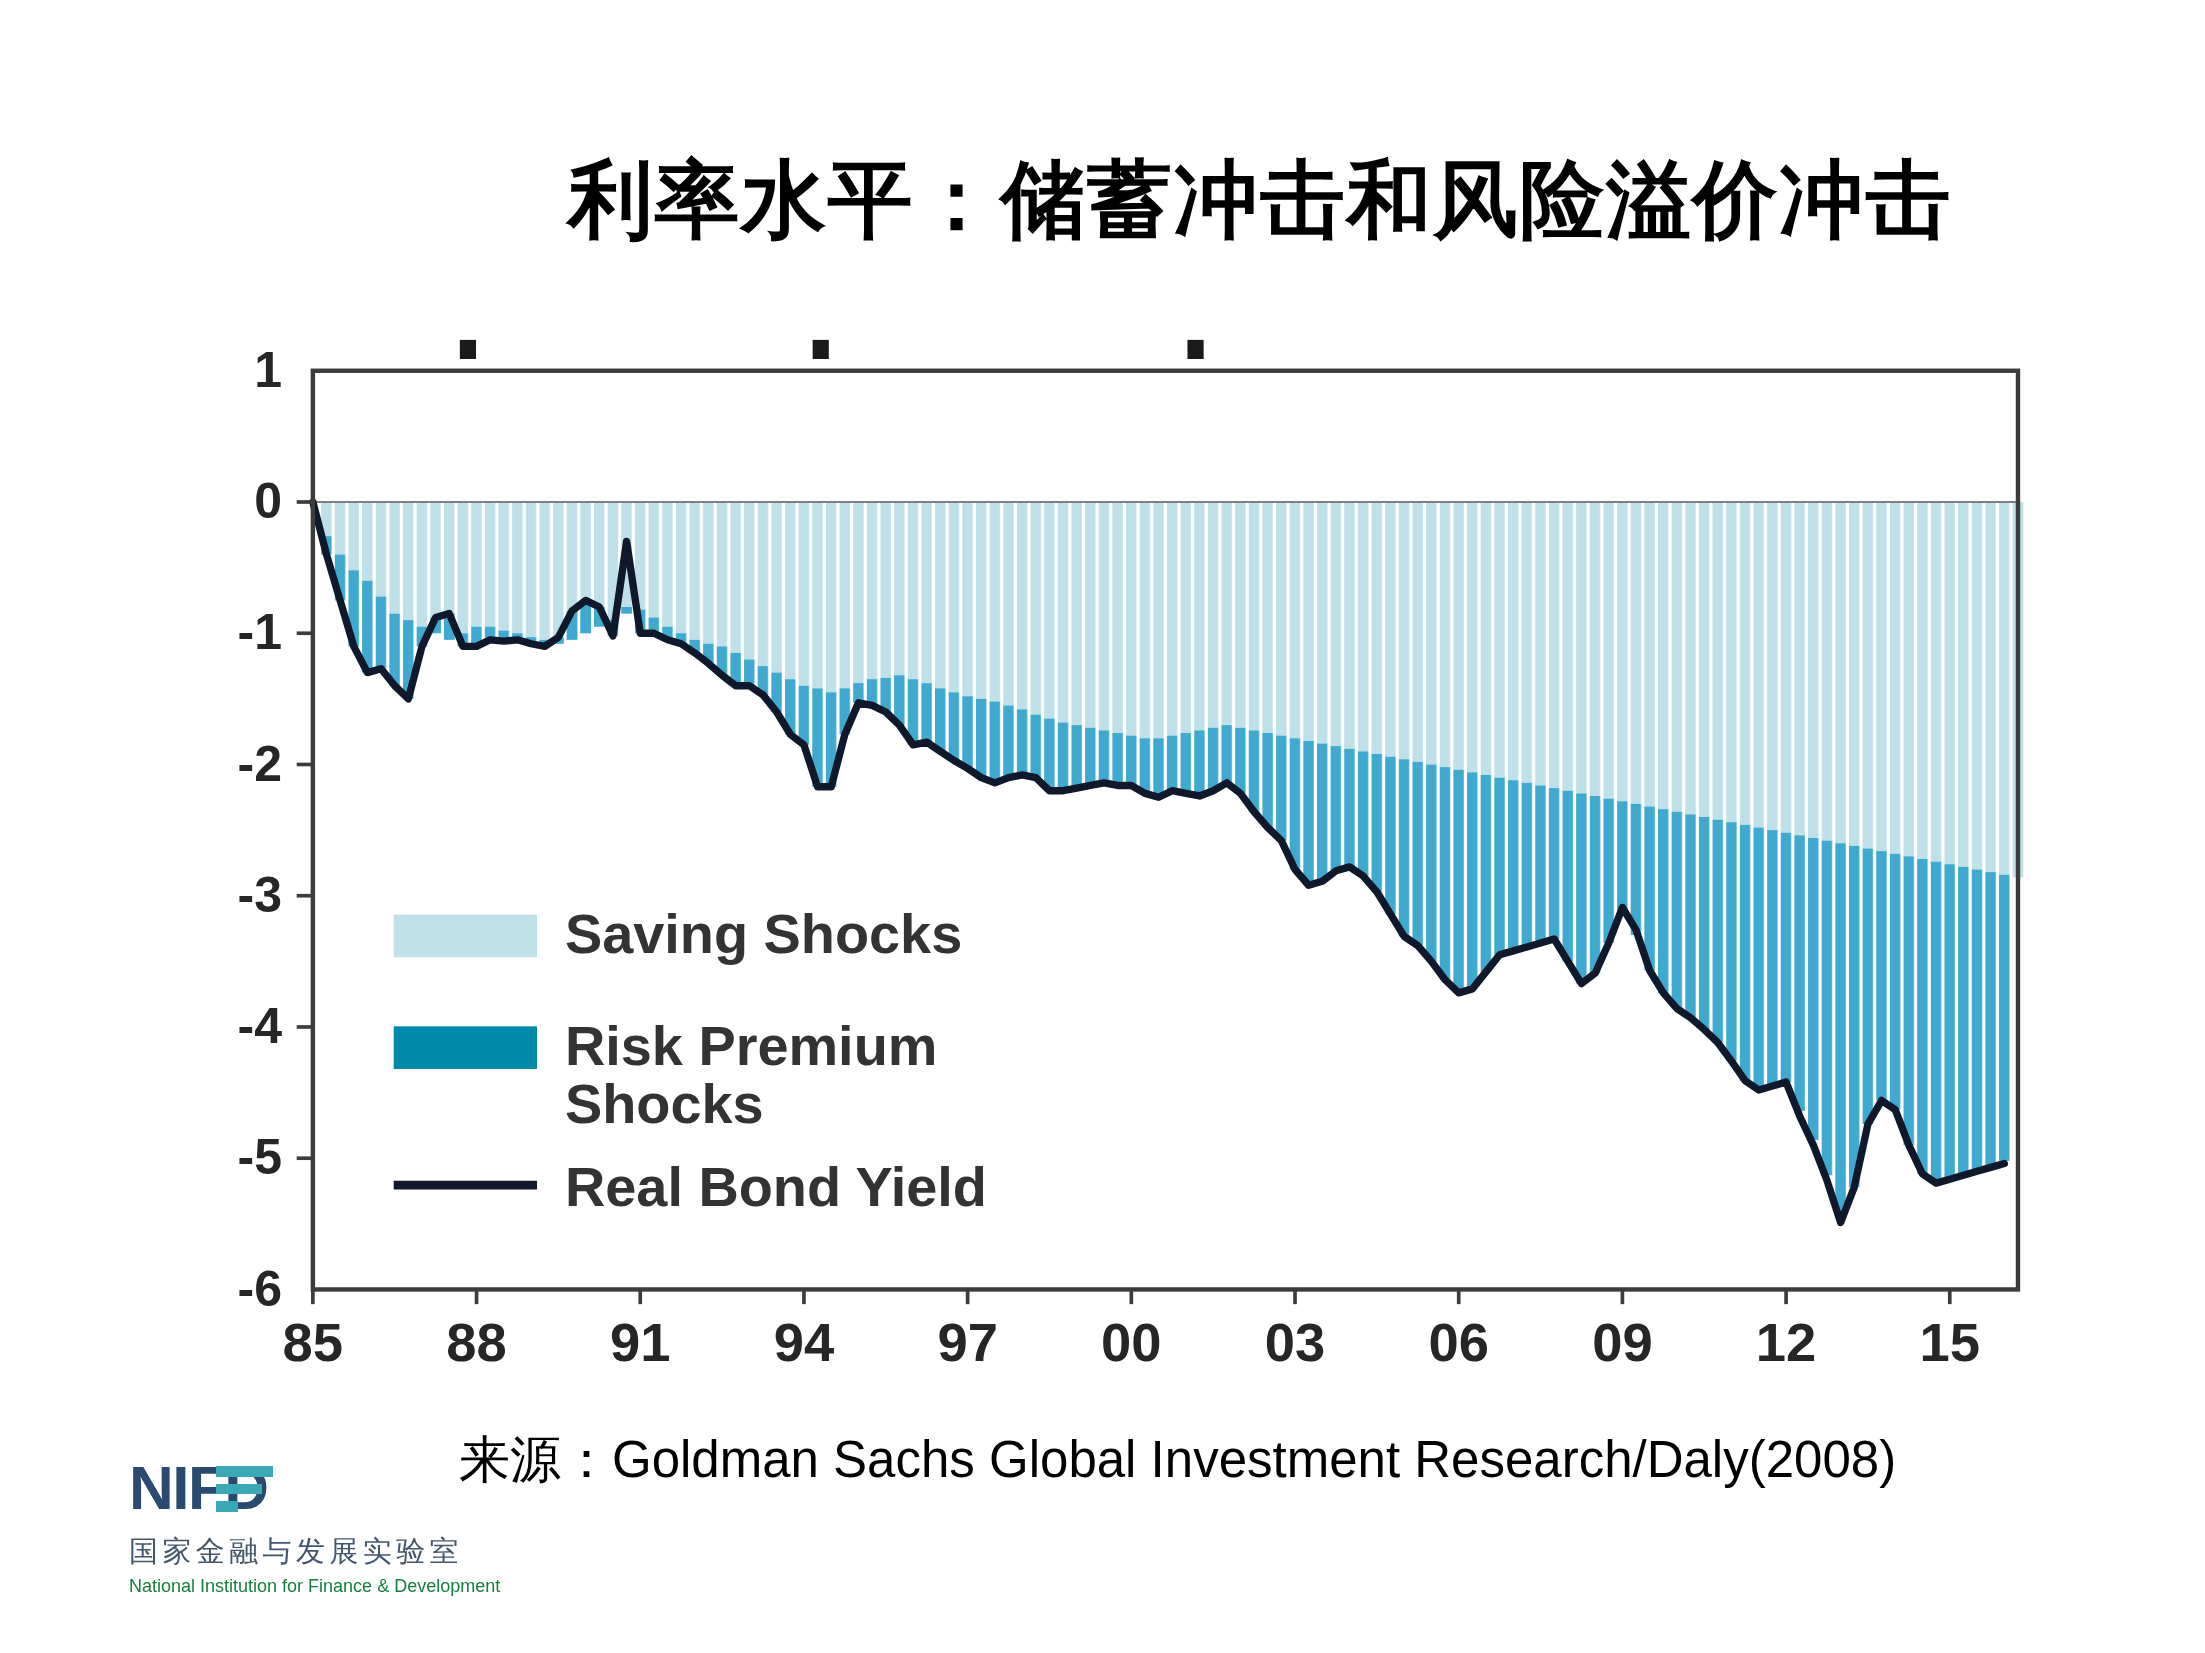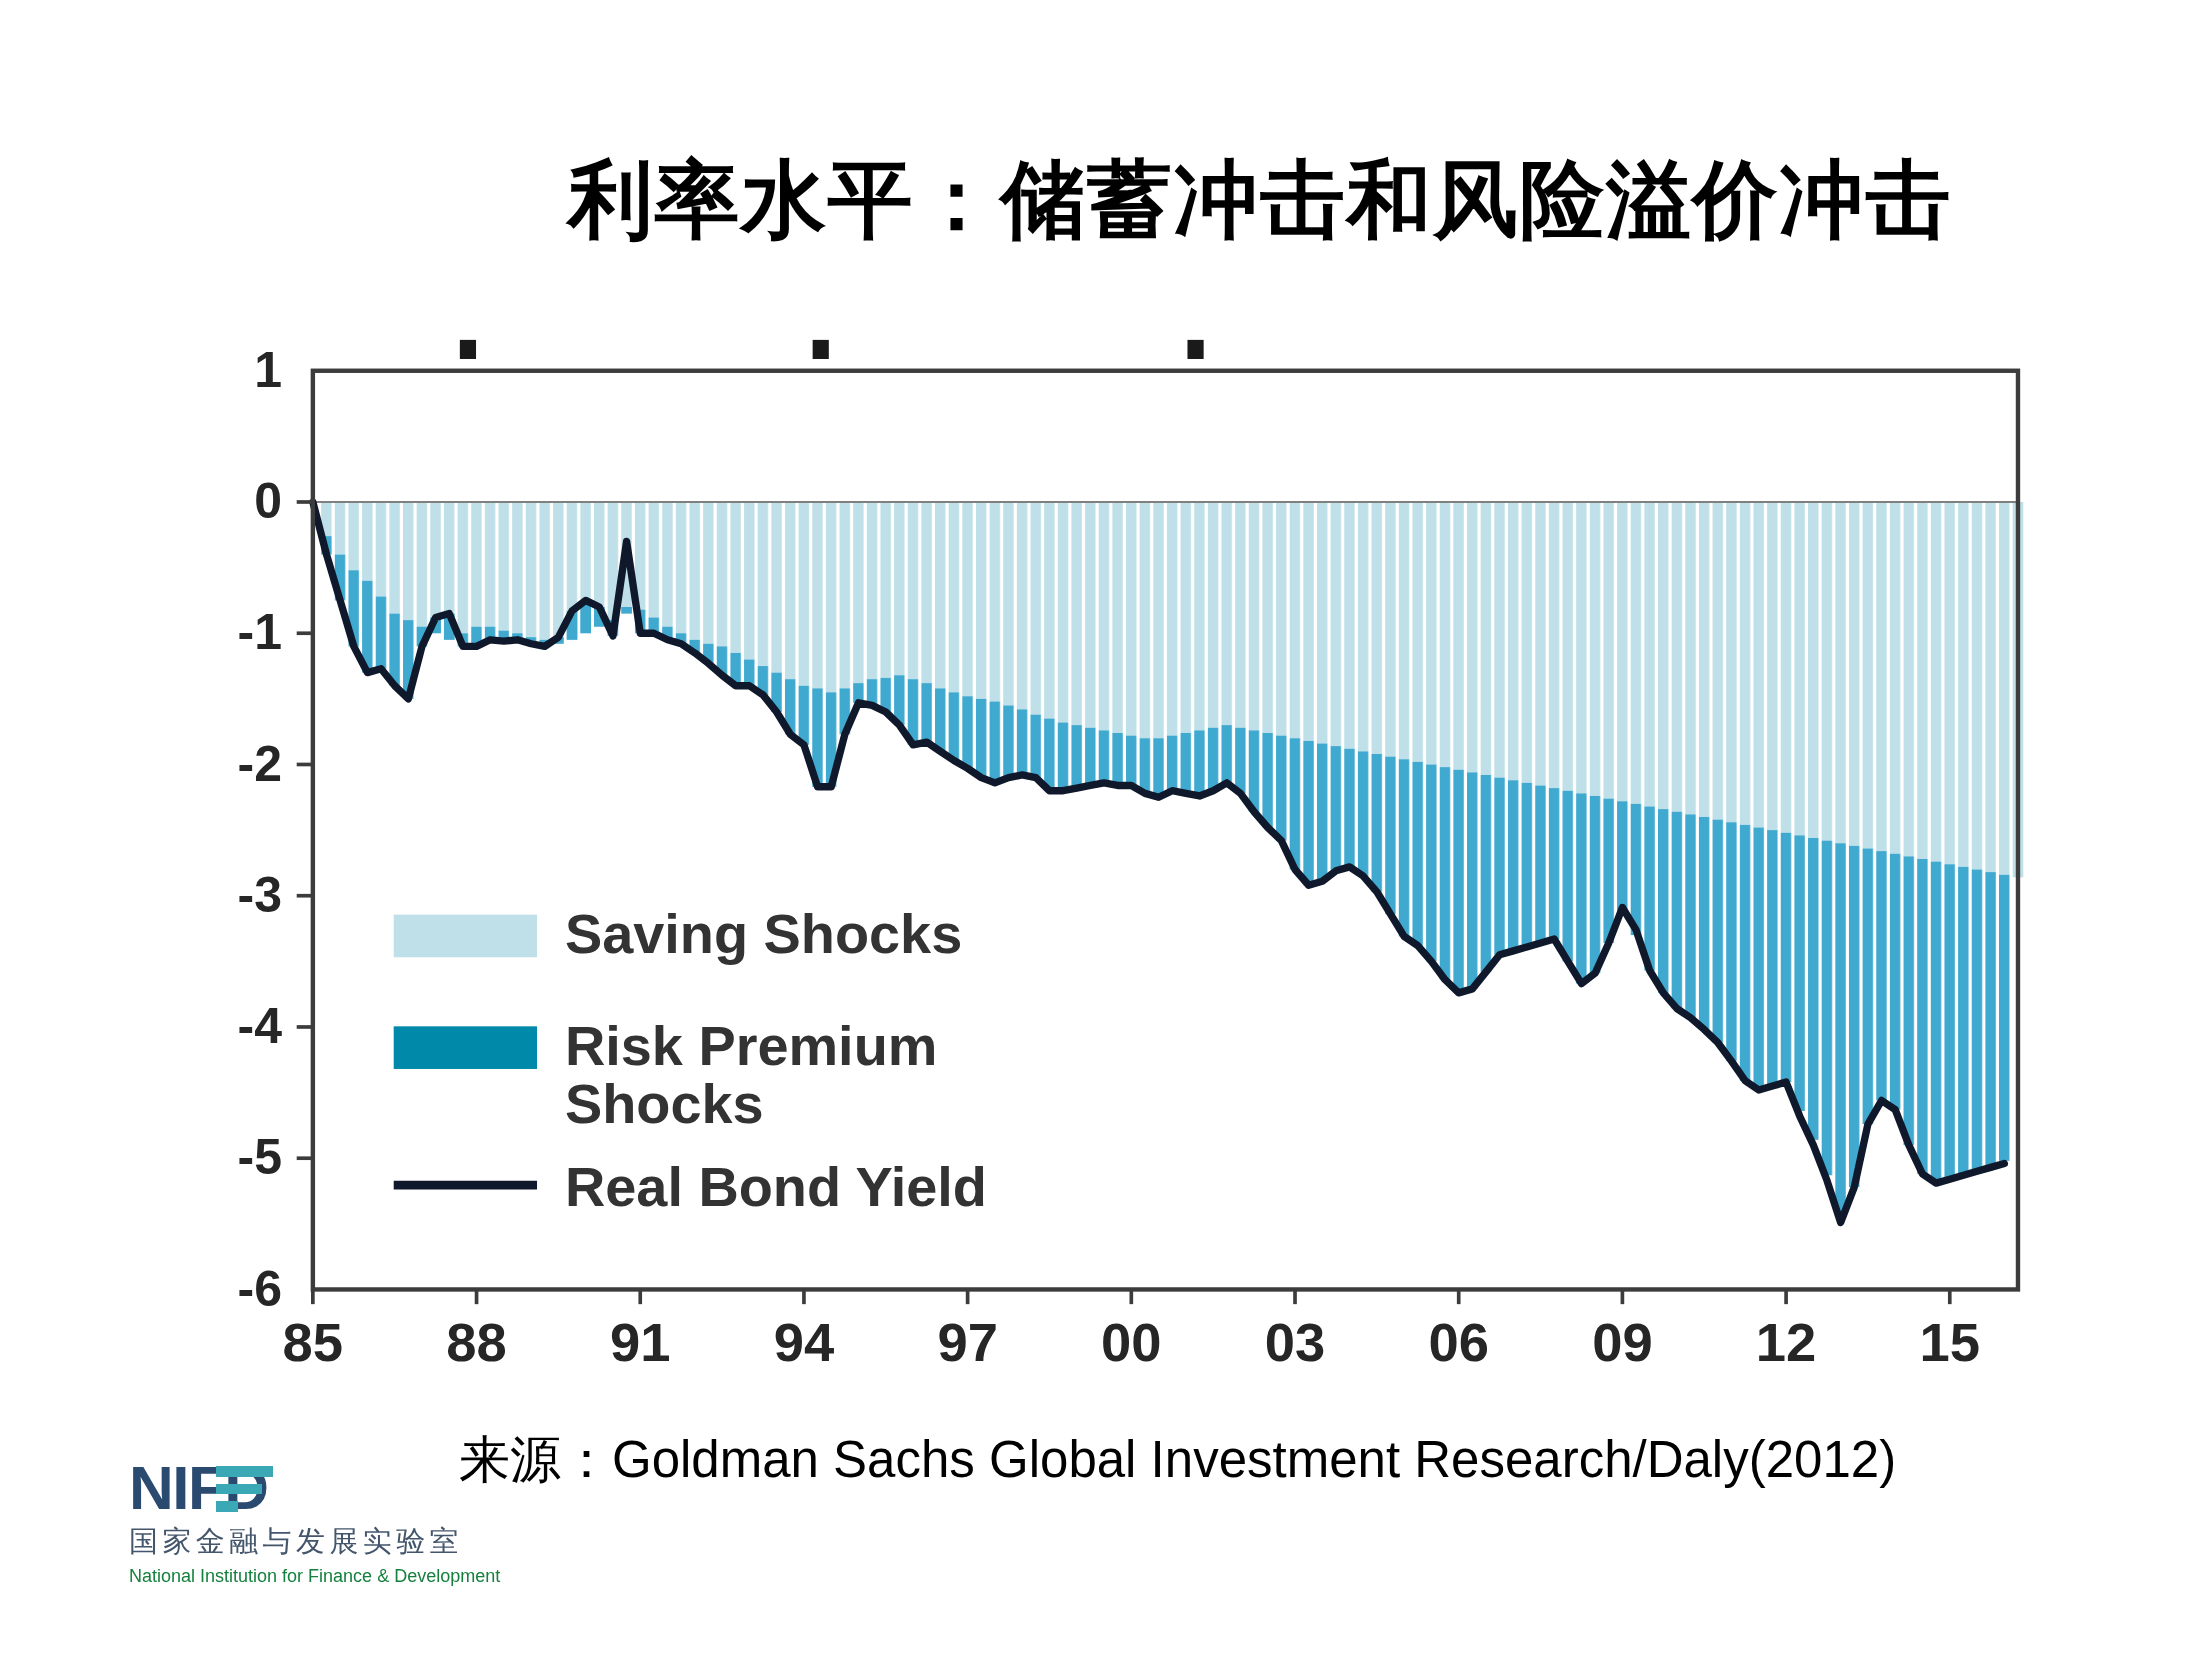--- a/index.html
+++ b/index.html
@@ -89,21 +89,21 @@
     position: absolute;
     left: 0;
   }
   .logo-bars i:nth-child(1) { top: 0px;  width: 57px; height: 11px; }
   .logo-bars i:nth-child(2) { top: 17.6px; width: 46px; height: 10.3px; }
   .logo-bars i:nth-child(3) { top: 35px; width: 22px; height: 10.3px; }
   .logo-cn {
     font-size: 29px;
     color: #44566b;
     letter-spacing: 4.4px;
-    margin-top: 6px;
+    margin-top: 16px;
     font-family: "Liberation Sans", sans-serif;
     white-space: nowrap;
   }
   .logo-en {
     font-size: 18px;
     font-weight: normal;
     color: #15803d;
     margin-top: 4.4px;
     letter-spacing: 0px;
     font-family: "Liberation Sans", sans-serif;
@@ -564,21 +564,21 @@
           <text x="518" y="1186" font-size="76" class="legend-label">Real Bond Yield</text>
         </g>
         <g>
           <rect x="375" y="8" width="22" height="26" fill="#1a1a1a"></rect>
           <rect x="855" y="8" width="22" height="26" fill="#1a1a1a"></rect>
           <rect x="1365" y="8" width="22" height="26" fill="#1a1a1a"></rect>
         </g>
       </svg>
   </div>
 
-  <div class="source">来源：Goldman Sachs Global Investment Research/Daly(2012)</div>
+  <div class="source">来源：Goldman Sachs Global Investment Research/Daly(2008)</div>
 
   <div class="logo">
     <div class="logo-mark">
       <div class="logo-letters">NIFD</div>
       <div class="logo-bars">
           <i></i>
           <i></i>
           <i></i>
         </div>
     </div>

